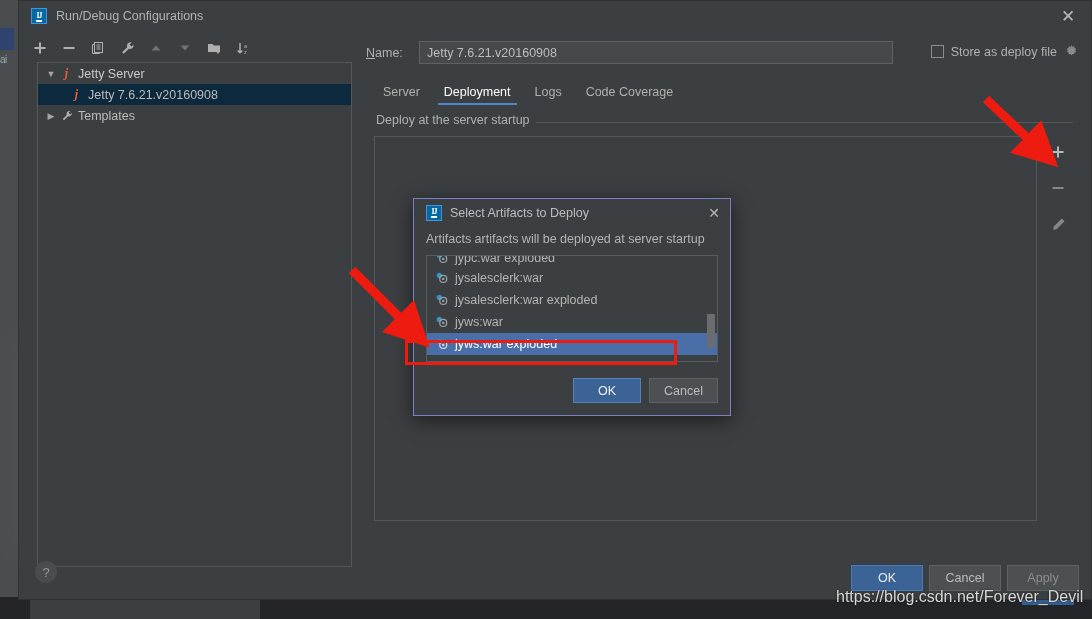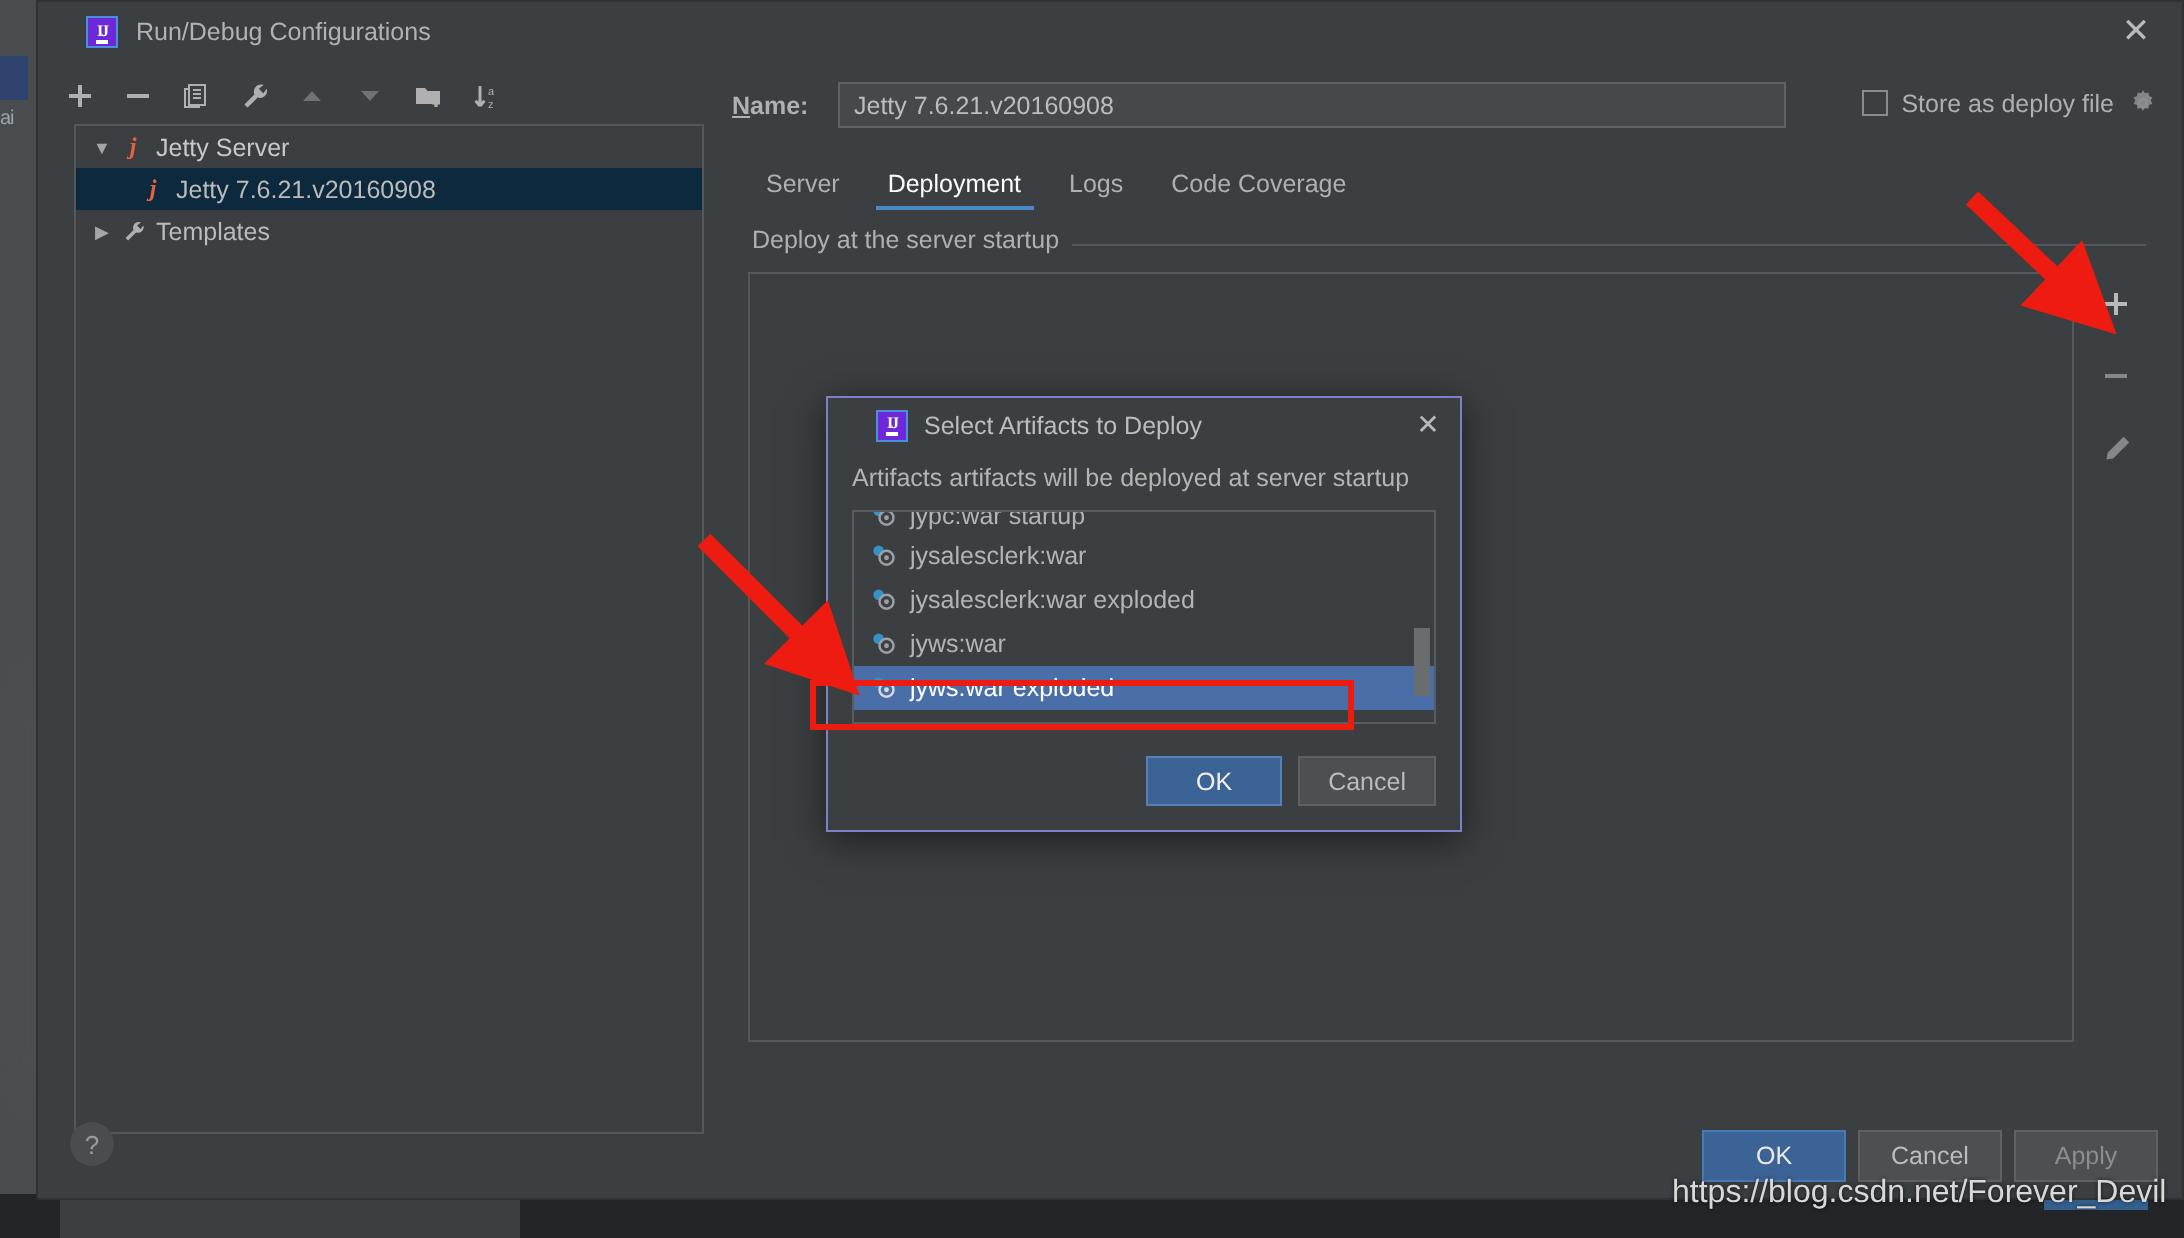--- a/index.html
+++ b/index.html
@@ -51,22 +51,22 @@
     border: 1px solid #2f3133;
   }
 
   
   #titlebar {
     position: relative; height: 30px;
     background: #3c3f41;
     display: flex; align-items: center;
   }
   .ij-logo {
-    width: 16px; height: 16px; margin-left: 24px;
-    background: #6d28d9; border: 1px solid #4a90d9;
+    width: 16px; height: 16px; margin-left: 12px;
+    background: #0369a1; border: 1px solid #4a90d9;
     display: flex; align-items: center; justify-content: center;
     flex: none;
   }
   .ij-logo span {
     color: #fff; font-size: 8px; font-weight: bold;
     font-family: "Liberation Serif", serif; letter-spacing: -1px;
     border-bottom: 2px solid #fff; line-height: 9px;
   }
   #window-title {
     margin-left: 9px; font-size: 12.5px; color: #b2b2b2;
@@ -121,21 +121,21 @@
     position: absolute; left: 16px; bottom: 16px;
     width: 22px; height: 22px; border-radius: 50%;
     background: #4a4d4f; color: #9a9a9a;
     display: flex; align-items: center; justify-content: center;
     font-size: 13px; cursor: pointer;
   }
 
   
   #name-label {
     position: absolute; left: 347px; top: 45px;
-    font-size: 12.5px; color: #b0b0b0; font-weight: bold;
+    font-size: 12.5px; color: #b0b0b0;
   }
   #name-label u { text-decoration: underline; }
   #name-input {
     position: absolute; left: 400px; top: 40px; width: 474px; height: 23px;
     background: #45494a; border: 1px solid #5e6264;
     color: #bdbdbd; font-size: 12.5px; padding: 0 7px;
     font-family: "Liberation Sans", sans-serif;
   }
   #store-wrap {
     position: absolute; right: 12px; top: 43px;
@@ -442,21 +442,21 @@
     </div>
     <div id="dlg-subtitle">Artifacts artifacts will be deployed at server startup</div>
 
     <div id="dlg-list">
       <div class="art-row clipped">
         <svg class="art-ico" viewBox="0 0 16 16">
           <circle cx="5.5" cy="5" r="3" fill="#3592c4"></circle>
           <circle cx="10" cy="9" r="4" fill="none" stroke="#9aa0a6" stroke-width="1.4"></circle>
           <circle cx="10" cy="9" r="1.4" fill="#9aa0a6"></circle>
         </svg>
-        <span class="art-label">jypc:war startup</span>
+        <span class="art-label">jypc:war exploded</span>
       </div>
       <div class="art-row">
         <svg class="art-ico" viewBox="0 0 16 16">
           <circle cx="5.5" cy="5" r="3" fill="#3592c4"></circle>
           <circle cx="10" cy="9" r="4" fill="none" stroke="#9aa0a6" stroke-width="1.4"></circle>
           <circle cx="10" cy="9" r="1.4" fill="#9aa0a6"></circle>
         </svg>
         <span class="art-label">jysalesclerk:war</span>
       </div>
       <div class="art-row">

